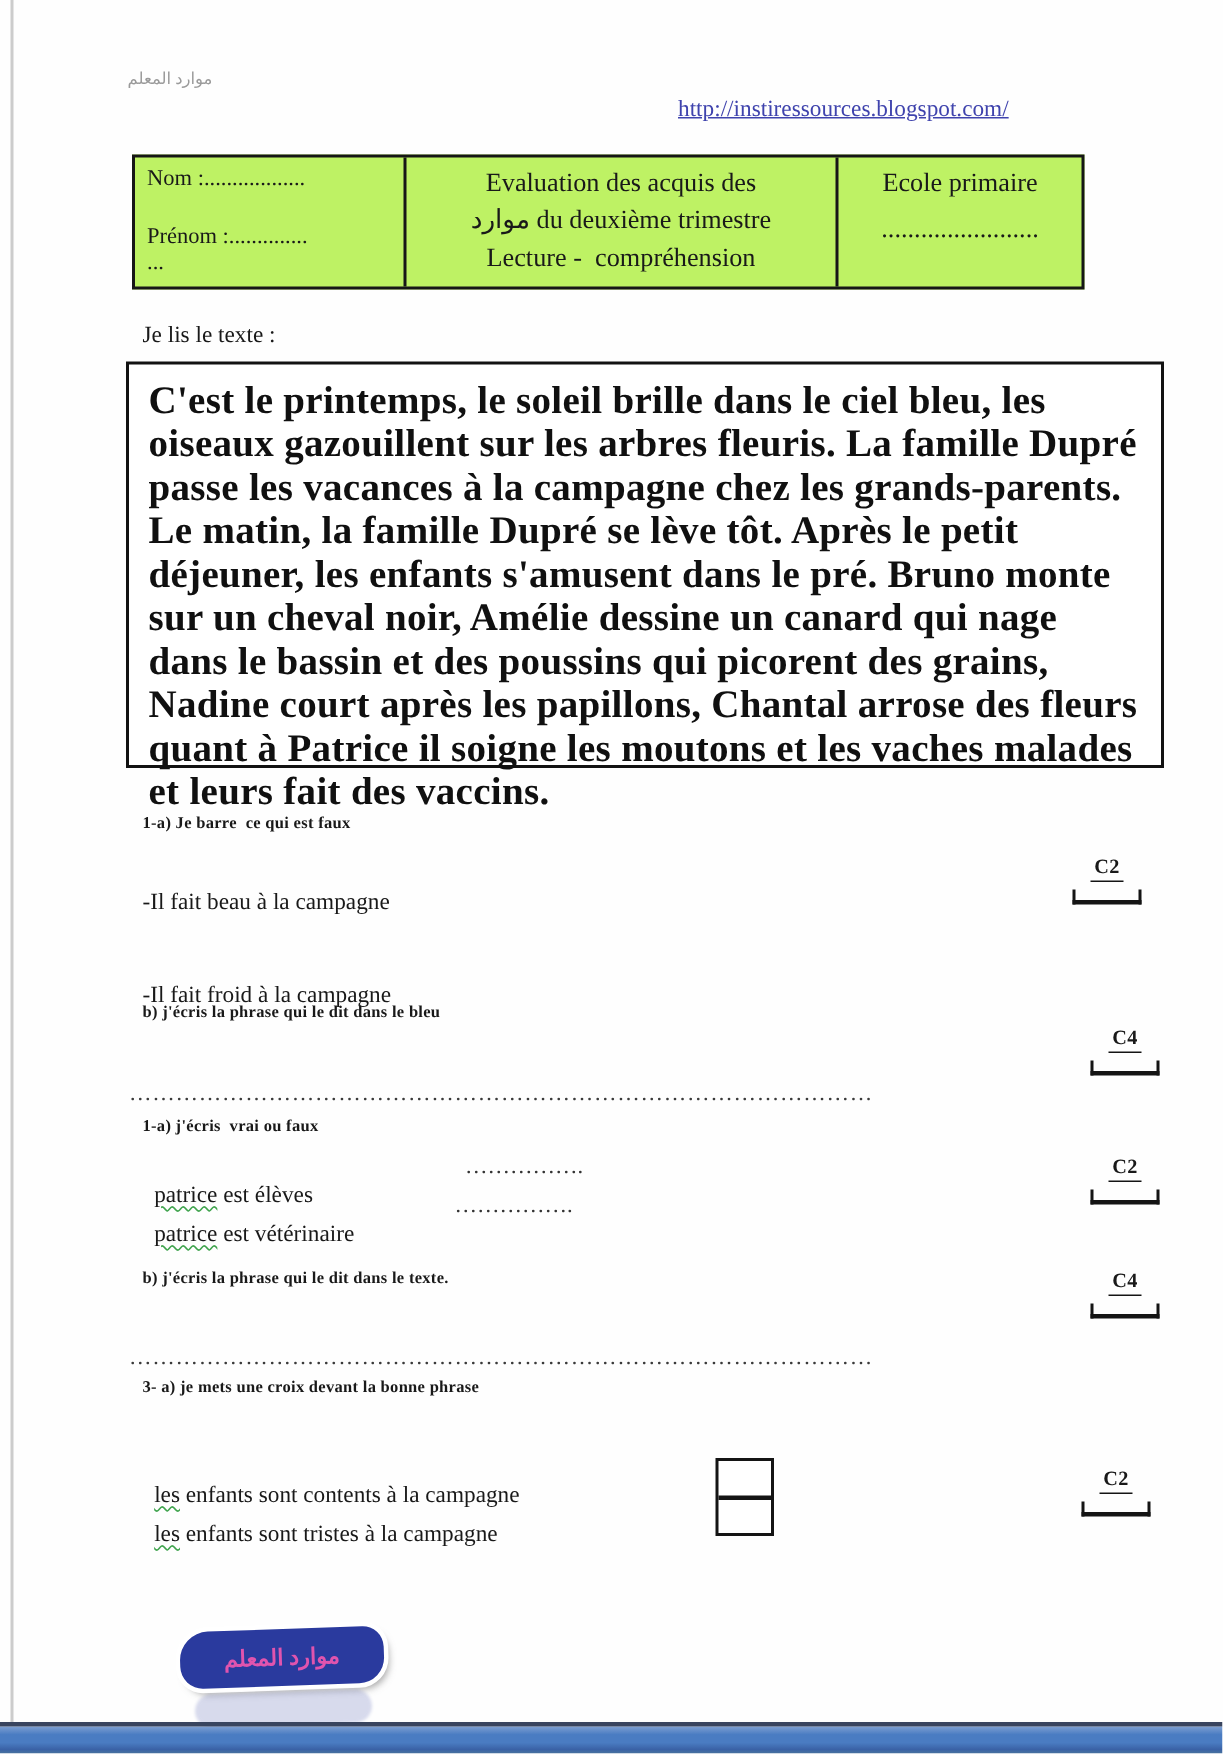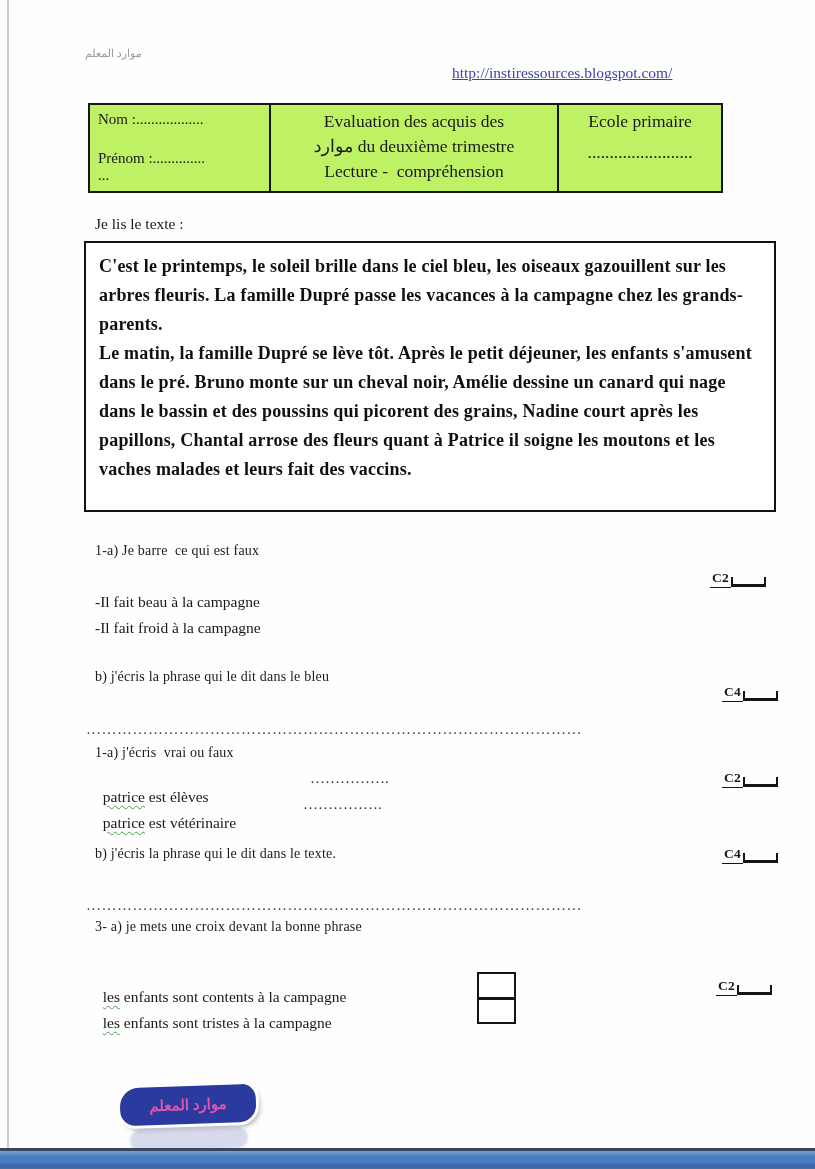--- a/index.html
+++ b/index.html
@@ -3,21 +3,21 @@
 <meta charset="utf-8">
 <style>
   * { box-sizing: border-box; }
   html,body { margin:0; padding:0; }
   body {
     width:815px; height:1169px; position:relative; overflow:hidden;
     background:#fefefe; color:#191919;
     font-family:"Liberation Serif", serif;
   }
   .abs { position:absolute; white-space:pre; line-height:1.2; }
-  .t-title { font-weight:normal; font-size:14px; letter-spacing:.2px; }
+  .t-title { font-weight:bold; font-size:11px; letter-spacing:.2px; }
   .t-item  { font-size:15.5px; }
   .dotted  { font-size:15px; color:#3a3a3a; width:545px; overflow:hidden; letter-spacing:.5px; }
   .wavy {
     text-decoration:underline; text-decoration-style:wavy;
     text-decoration-color:var(--wavy,#3fa34d);
     text-decoration-thickness:1px; text-underline-offset:3px;
   }
   .page-edge { position:absolute; left:7px; top:0; width:2px; height:1150px; background:#cccccc; }
   .watermark { font-size:11px; color:#9a9a9a; }
   .url { font-size:15.5px; color:var(--link,#3f43ad); text-decoration:underline; cursor:pointer; }
@@ -29,25 +29,25 @@
   }
   .info-cell { border-right:2px solid #161616; padding:6px 8px; font-size:15px; }
   .info-cell:last-child { border-right:none; }
   .cell-center { text-align:center; font-size:17.5px; line-height:25px; padding-top:4px; }
   .nom-line { margin-bottom:22px; white-space:pre; }
   .prenom-line { white-space:pre; }
 
   .passage {
     position:absolute; left:84px; top:241px; width:692px; height:271px;
     border:2.5px solid #121212; padding:9px 12px 8px 13px;
-    font-weight:bold; font-size:18px; line-height:29px; letter-spacing:.2px; color:#101010;
+    font-weight:bold; font-size:26px; line-height:29px; letter-spacing:.2px; color:#101010;
     background:#fff;
   }
 
-  .badge { position:absolute; width:56px; display:flex; align-items:center; }
+  .badge { position:absolute; width:56px; display:flex; flex-direction:column; align-items:center; }
   .badge-label {
     font-weight:bold; font-size:13.5px; letter-spacing:.3px;
     border-bottom:1.5px solid #141414; padding:0 2px 1px;
   }
   .badge-bracket {
     margin-top:5px; width:46px; height:10px;
     border-left:2px solid #141414; border-right:2px solid #141414; border-bottom:3px solid #141414;
   }
 
   .dots-inline { position:absolute; top:0; font-size:15px; color:#333; }
@@ -108,21 +108,21 @@
 </div>
 
 <div class="abs t-title" style="left:95px; top:543px;">1-a) Je barre  ce qui est faux</div>
 
 <div class="badge" style="left:710px; top:570px;">
   <span class="badge-label">C2</span>
   <span class="badge-bracket"></span>
 </div>
 
 <div class="abs t-item" style="left:95px; top:593px;">-Il fait beau à la campagne</div>
-<div class="abs t-item" style="left:95px; top:619px;">-Il fait froid à la campagne</div>
+<div class="abs t-item" style="left:95px; top:655px;">-Il fait froid à la campagne</div>
 
 <div class="abs t-title" style="left:95px; top:669px;">b) j'écris la phrase qui le dit dans le bleu</div>
 
 <div class="badge" style="left:722px; top:684px;">
   <span class="badge-label">C4</span>
   <span class="badge-bracket"></span>
 </div>
 
 <div class="abs dotted" style="left:86px; top:720px;">……………………………………………………………………………………</div>
 

